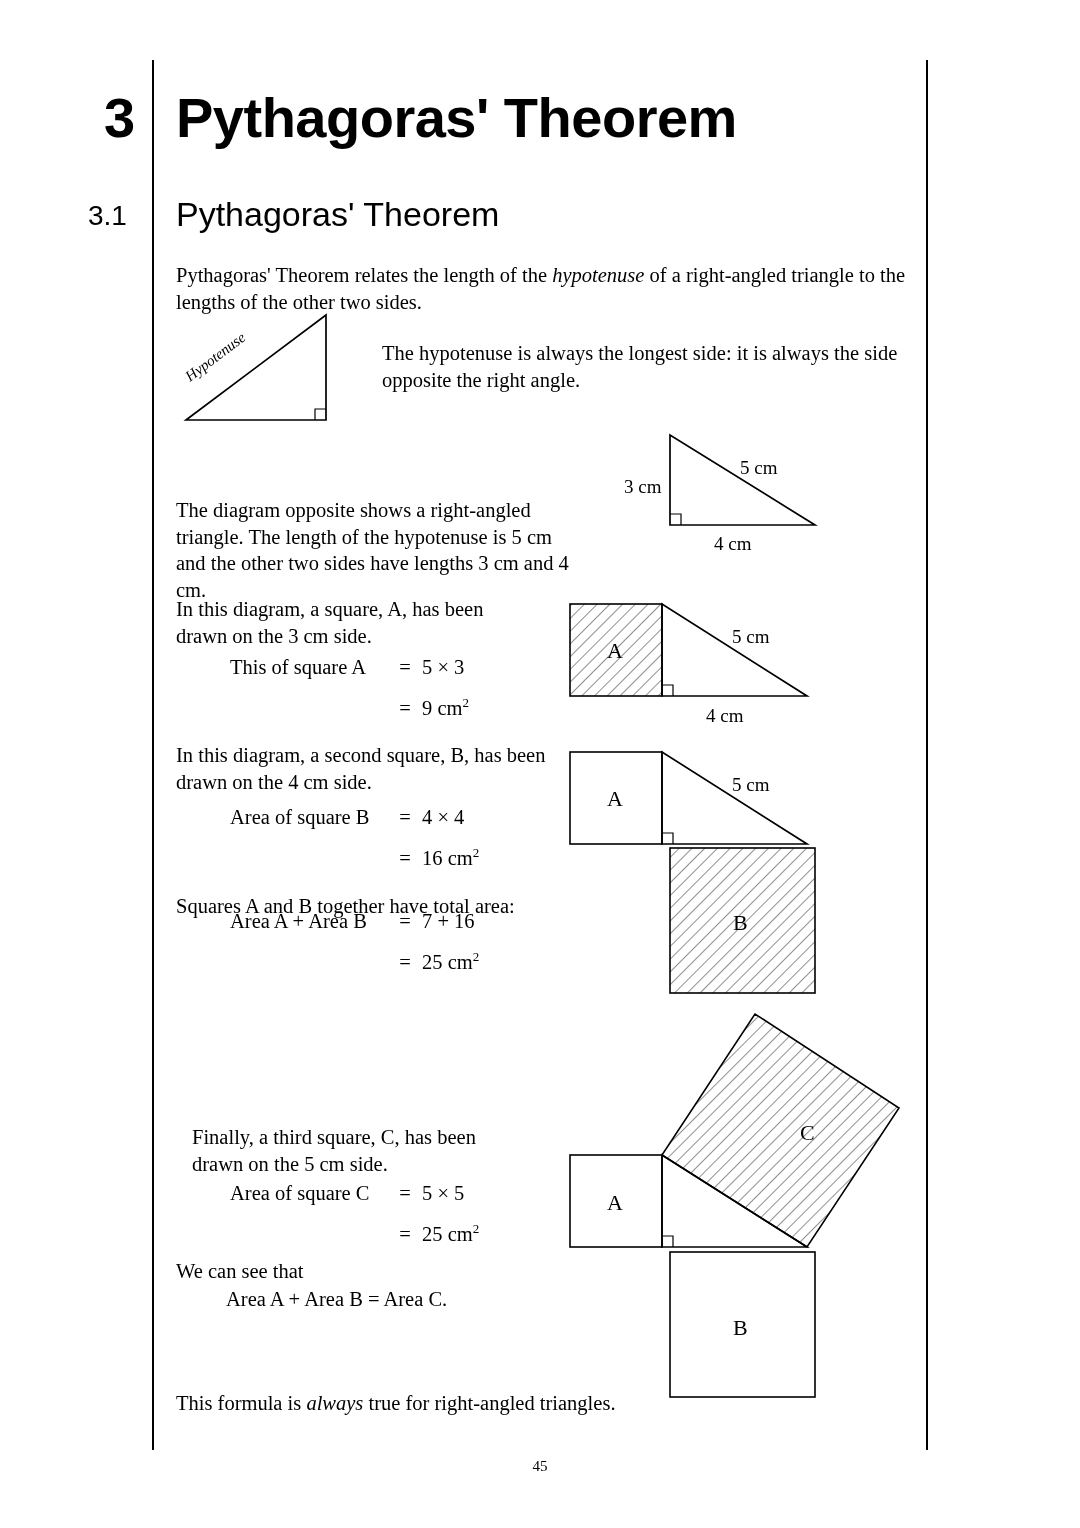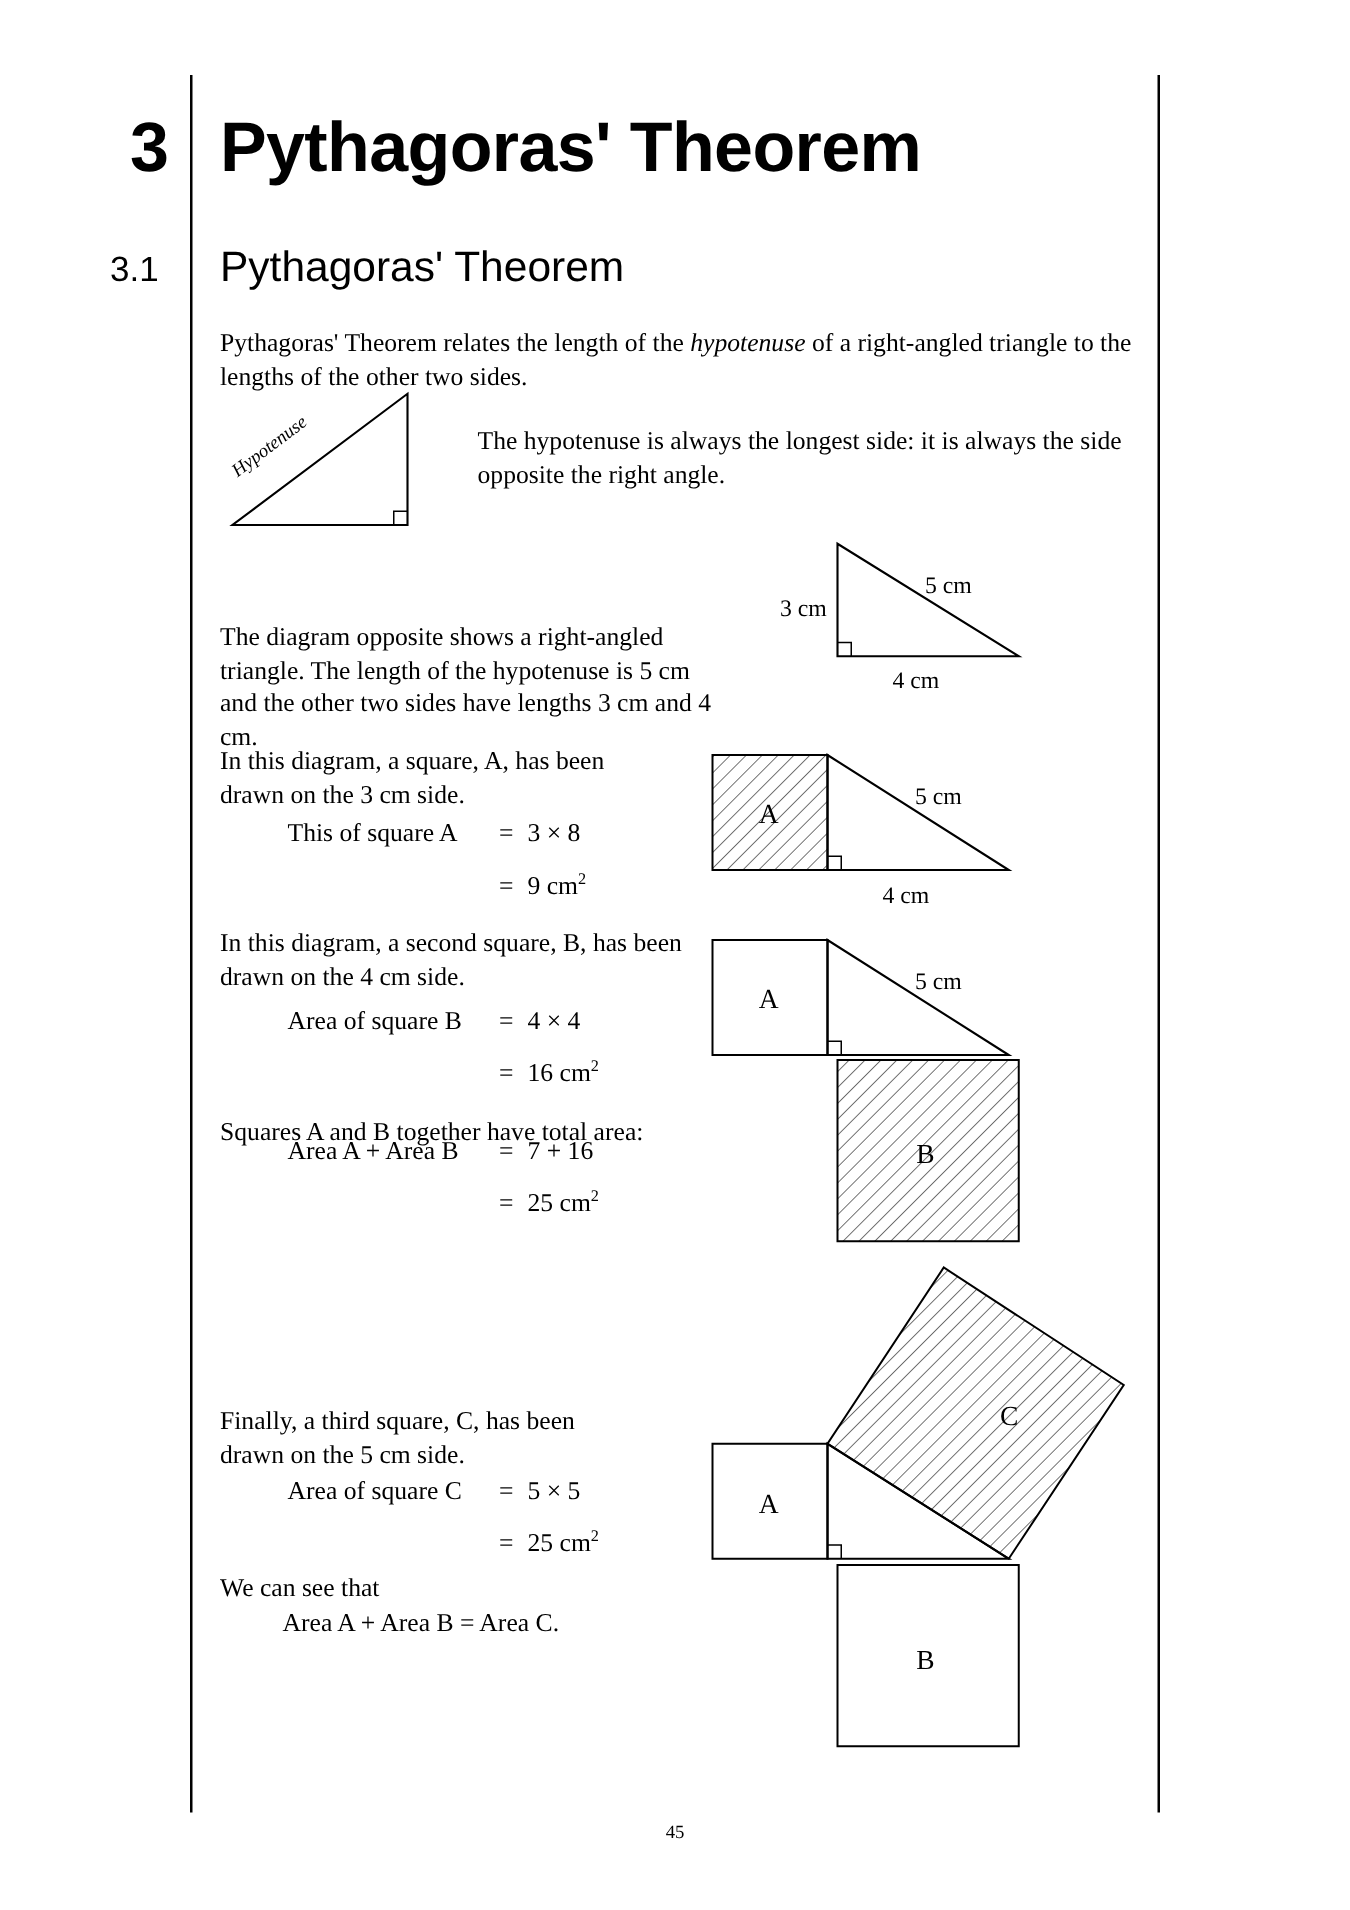--- a/index.html
+++ b/index.html
@@ -77,21 +77,21 @@
   }
   .it { font-style: italic; }
 
   
   #p-intro   { left: 176px; top: 262px; width: 750px; }
   #p-hyp     { left: 382px; top: 340px; width: 530px; }
   #p-diag    { left: 176px; top: 450px; width: 400px; margin-top: 47px; }
   #p-sqA     { left: 176px; top: 596px; width: 360px; }
   #p-sqB     { left: 176px; top: 742px; width: 370px; }
   #p-total   { left: 176px; top: 875px; width: 400px; margin-top: 18px; }
-  #p-sqC     { left: 176px; top: 1124px; width: 340px; }
+  #p-sqC     { left: 192px; top: 1124px; width: 340px; }
   #p-see     { left: 176px; top: 1258px; width: 340px; }
   #p-formula { left: 176px; top: 1390px; width: 560px; }
 
   
   .eq {
     position: absolute;
     font-family: "Liberation Serif", serif;
     font-size: 20.5px;
     line-height: 26px;
     white-space: nowrap;
@@ -162,21 +162,21 @@
       <polygon points="60,10 60,100 205,100" fill="none" stroke="#000" stroke-width="1.7"></polygon>
       <polyline points="60,89 71,89 71,100" fill="none" stroke="#000" stroke-width="1.2"></polyline>
       <text x="14" y="68" font-family="Liberation Serif, serif" font-size="19">3 cm</text>
       <text x="104" y="125" font-family="Liberation Serif, serif" font-size="19">4 cm</text>
       <text x="130" y="49" font-family="Liberation Serif, serif" font-size="19">5 cm</text>
     </svg>
   </div>
 
   <div class="txt" id="p-sqA">In this diagram, a square, A, has been drawn on the 3 cm side.</div>
   <div class="eq" id="eqA1">
-    <span class="lbl" style="width:158px;display:inline-block;">This of square A</span><span class="eqs">=</span><span>3 × 8</span>
+    <span class="lbl" style="width:158px;display:inline-block;">This of square A</span><span class="eqs">=</span><span>5 × 3</span>
   </div>
   <div class="eq" id="eqA2">
     <span style="display:inline-block;width:158px;"></span><span class="eqs">=</span><span>9  cm</span><sup>2</sup>
   </div>
 
   <div class="fig" id="fig-A">
     <svg width="300" height="150" viewBox="0 0 300 150">
       <defs>
         <pattern id="hatchA" width="9" height="9" patternTransform="rotate(45)" patternUnits="userSpaceOnUse">
           <line x1="0" y1="0" x2="0" y2="9" stroke="#333" stroke-width="1.1"></line>
@@ -250,16 +250,19 @@
       <polygon points="117,155 117,247 262,247" fill="none" stroke="#000" stroke-width="1.7"></polygon>
       <polyline points="117,236 128,236 128,247" fill="none" stroke="#000" stroke-width="1.2"></polyline>
 
       <polygon points="117,155 262,247 354,108 210,14" fill="url(#hatchC)" stroke="#000" stroke-width="1.6"></polygon>
       <text x="62" y="210" font-family="Liberation Serif, serif" font-size="22">A</text>
       <text x="188" y="335" font-family="Liberation Serif, serif" font-size="22">B</text>
       <text x="255" y="140" font-family="Liberation Serif, serif" font-size="22">C</text>
     </svg>
   </div>
 
+  <div class="txt" id="p-formula">
+    <span>This formula is </span><span class="it">always</span><span> true for right-angled triangles.</span>
+  </div>
 
   <div class="pageno">45</div>
 
 </div>
 
 </body></html>

